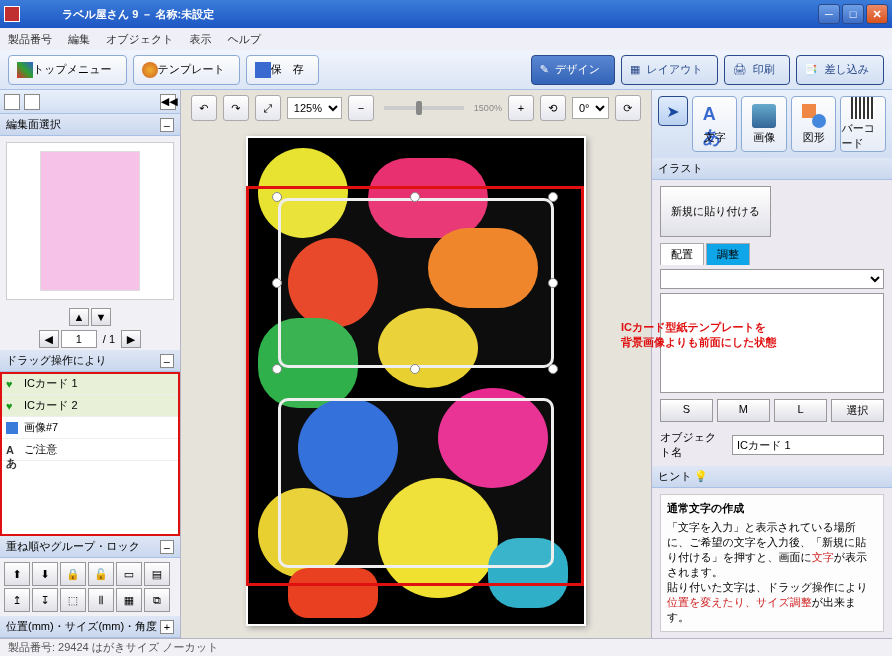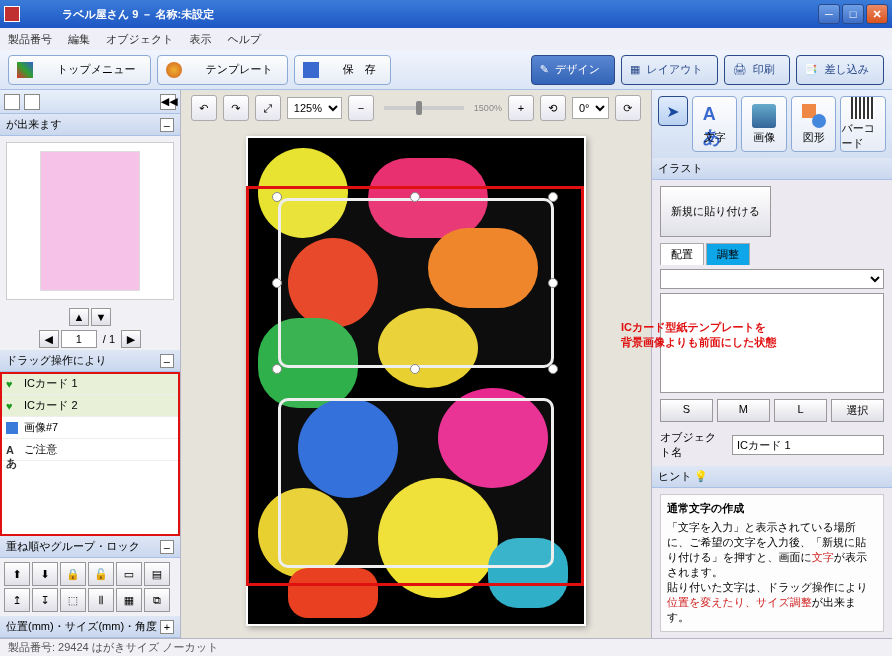--- a/index.html
+++ b/index.html
@@ -6,21 +6,21 @@
     body { background: #ece9d8; width: 892px; height: 656px; overflow: hidden; }
     .titlebar { background: linear-gradient(to bottom, #3b7cd9, #1d56c4); height: 28px; display: flex; align-items: center; padding: 0 4px; color: white; }
     .titlebar .app-icon { width: 16px; height: 16px; background: #c03030; margin-right: 6px; border: 1px solid #fff; }
     .titlebar .title { flex: 1; font-weight: bold; margin-left: 36px; }
     .win-btns { display: flex; gap: 2px; }
     .win-btn { width: 22px; height: 20px; background: linear-gradient(#6ea0e8,#3d6dc5); border: 1px solid #2a4a8a; border-radius: 3px; color: white; display: flex; align-items: center; justify-content: center; font-weight: bold; }
     .win-btn.close { background: linear-gradient(#eb8a66,#d9531e); }
     .menubar { background: #efeff7; height: 22px; display: flex; gap: 16px; padding: 0 8px; align-items: center; }
     .menubar span { color: #333; cursor: default; }
     .main-toolbar { background: linear-gradient(#f0f4fd,#dbe5f5); height: 40px; display: flex; align-items: center; padding: 4px 8px; gap: 6px; border-bottom: 1px solid #a9c0e6; }
-    .tool-btn { background: linear-gradient(#fdfdfd,#e6ecf7); border: 1px solid #8caad6; border-radius: 4px; height: 30px; display: flex; align-items: center; padding: 0 14px 0 8px; gap: 24px; cursor: pointer; }
+    .tool-btn { background: linear-gradient(#fdfdfd,#e6ecf7); border: 1px solid #8caad6; border-radius: 4px; height: 30px; display: flex; align-items: center; padding: 0 14px 0 8px; gap: 0; cursor: pointer; }
     .tool-btn .ic { width: 16px; height: 16px; display: inline-block; }
     .tab-btn { background: linear-gradient(#5a86d2,#3364b7); border: 1px solid #2a4a8a; color:#fff; border-radius: 4px; height: 30px; display: flex; align-items:center; padding:0 14px 0 8px; gap: 6px;}
     .tab-btn.light { background: linear-gradient(#e9f0fb,#d2dff2); color:#2a4a8a; }
     .workspace { display: flex; height: calc(656px - 28px - 22px - 40px - 18px); }
     .left-panel { width: 198px; background: #f0f0f5; border-right: 1px solid #b5b5c5; display: flex; flex-direction: column; }
     .subtoolbar { background: linear-gradient(#e9f0fb,#d2dff2); height: 24px; display: flex; align-items:center; padding:0 4px; gap:4px; border-bottom:1px solid #a9c0e6;}
     .subtoolbar .sq { width:16px; height:16px; border:1px solid #888; background:#fff;}
     .panel-header { background: linear-gradient(#dfe7f5,#c9d7ee); padding: 3px 6px; border-bottom:1px solid #a9c0e6; display:flex; align-items:center; justify-content:space-between;}
     .panel-header .collapse { width:14px; height:14px; border:1px solid #888; background:#fff; text-align:center; line-height:12px;}
     .preview-box { background:#fff; margin:6px; border:1px solid #ccc; height:158px; display:flex; align-items:center; justify-content:center;}
@@ -127,21 +127,21 @@
 <div class="workspace">
 
   <div class="left-panel">
     <div class="subtoolbar">
       <div class="sq"></div>
       <div class="sq"></div>
       <div style="flex:1"></div>
       <div class="sq">◀◀</div>
     </div>
     <div class="panel-header">
-      <span>が出来ます</span>
+      <span>編集面選択</span>
       <span class="collapse">–</span>
     </div>
     <div class="preview-box">
       <div class="preview-swatch"></div>
     </div>
     <div class="pager">
       <div class="pbtn">▲</div>
       <div class="pbtn">▼</div>
     </div>
     <div class="pager">

